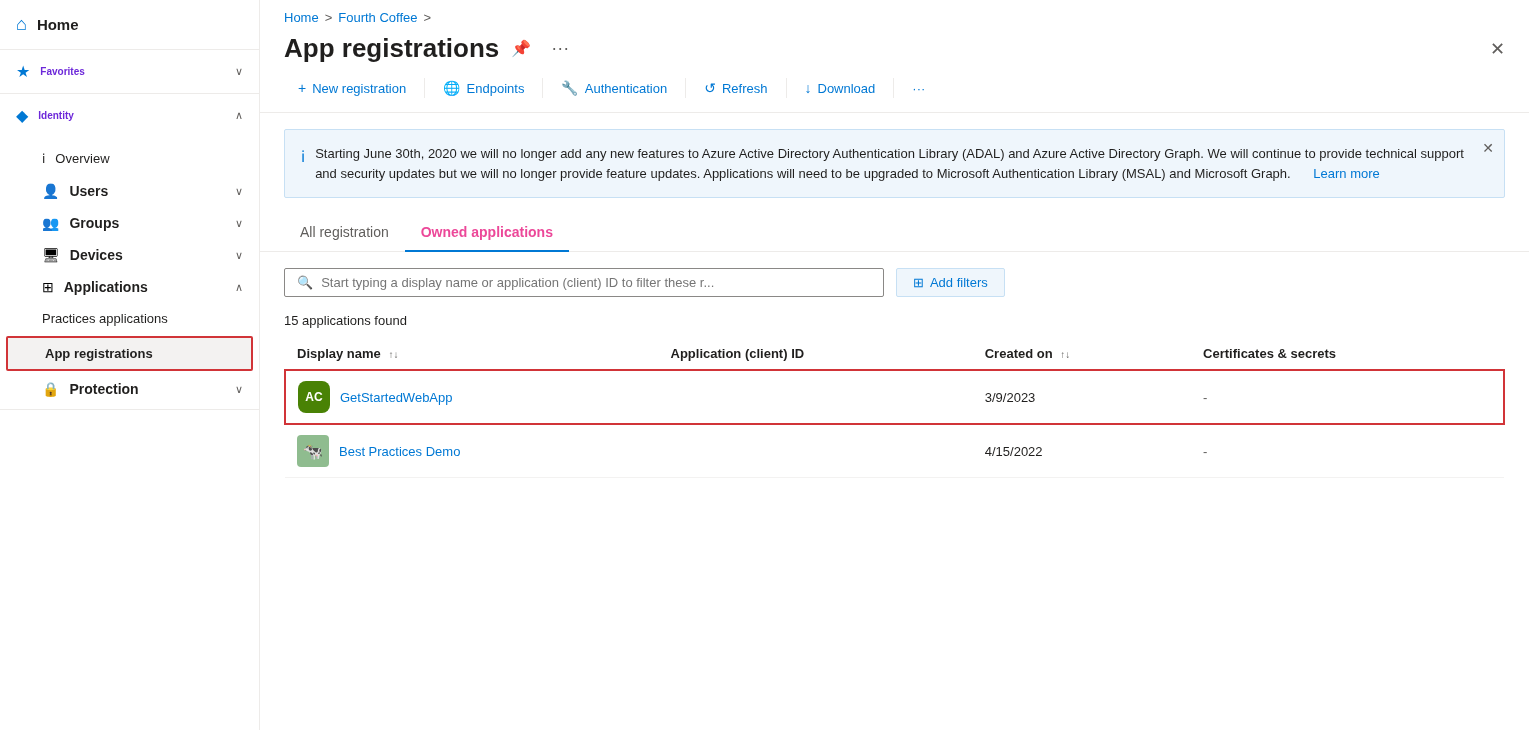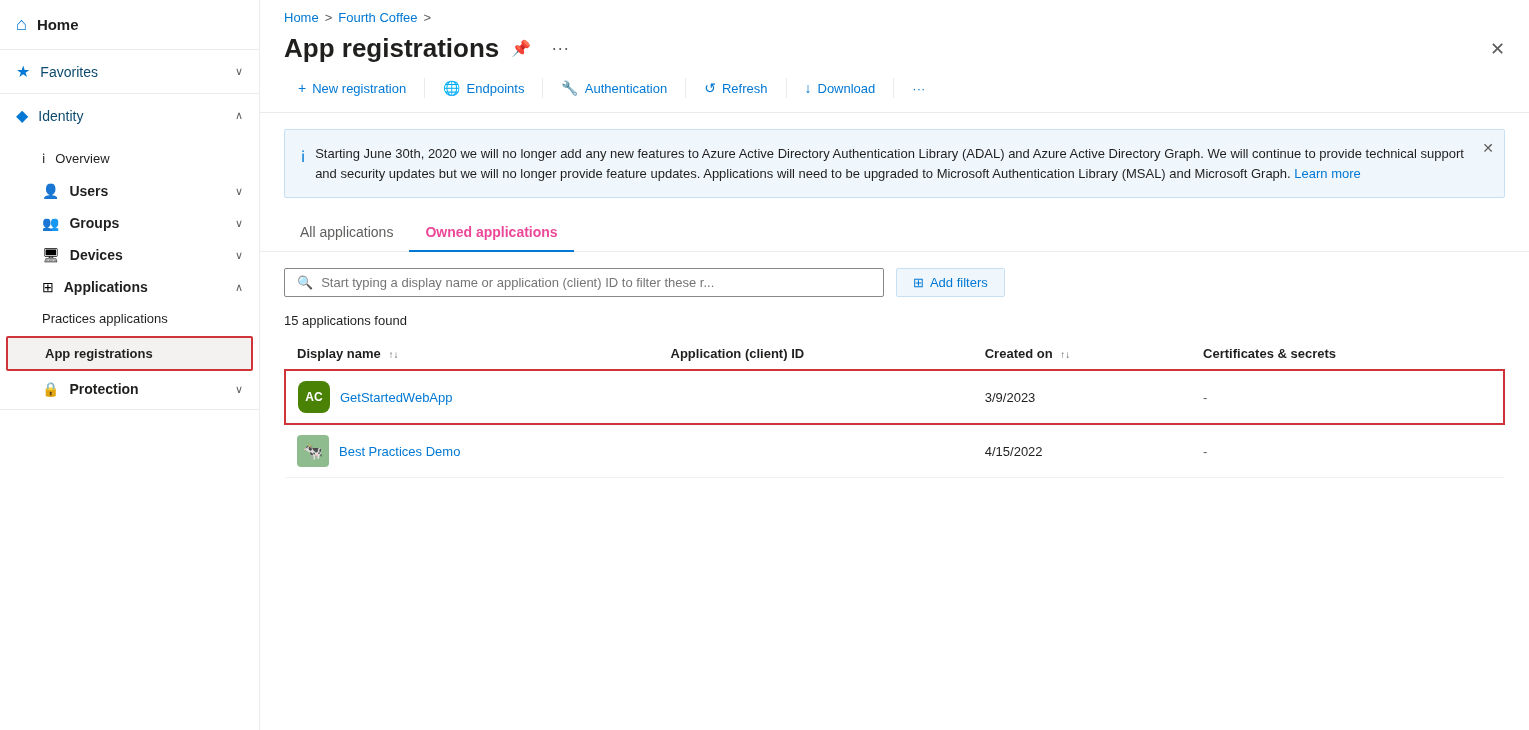--- a/index.html
+++ b/index.html
@@ -35,21 +35,21 @@
       align-items: center;
       justify-content: space-between;
       padding: 12px 16px;
       cursor: pointer;
     }
     .sidebar-section-header-left {
       display: flex;
       align-items: center;
       gap: 10px;
     }
-    .sidebar-section-label { font-size: 14px; font-weight: 400; color: #0c4a6e; }
+    .sidebar-section-label { font-size: 10px; font-weight: 700; color: #6d28d9; }
     .sidebar-section-icon { color: #0078d4; font-size: 16px; }
     .chevron { color: #605e5c; font-size: 11px; }
 
     .sidebar-items { padding: 4px 0; }
     .sidebar-item {
       display: flex;
       align-items: center;
       gap: 10px;
       padding: 8px 16px 8px 42px;
       cursor: pointer;
@@ -158,21 +158,21 @@
       border: 1px solid #c7e0f4;
       border-radius: 2px;
       padding: 14px 16px;
       display: flex;
       align-items: flex-start;
       gap: 10px;
       position: relative;
     }
     .info-icon { color: #0078d4; font-size: 16px; margin-top: 1px; flex-shrink: 0; }
     .info-text { font-size: 13px; color: #201f1e; line-height: 1.5; }
-    .info-text a { color: #0078d4; text-decoration: none; }
+    .info-text a { color: #0078d4; text-decoration: none; margin-left: 19px; }
     .info-close { position: absolute; top: 10px; right: 10px; background: none; border: none; cursor: pointer; color: #605e5c; font-size: 14px; }
 
     
     .tabs {
       display: flex;
       gap: 0;
       padding: 0 24px;
       border-bottom: 1px solid #edebe9;
       background: #fff;
     }
@@ -434,21 +434,21 @@
     <span class="info-icon">ℹ</span>
     <div class="info-text">
       <span>Starting June 30th, 2020 we will no longer add any new features to Azure Active Directory Authentication Library (ADAL) and Azure Active Directory Graph. We will continue to provide technical support and security updates but we will no longer provide feature updates. Applications will need to be upgraded to Microsoft Authentication Library (MSAL) and Microsoft Graph.</span>
       <a href="#">Learn more</a>
     </div>
     <button class="info-close">✕</button>
   </div>
 
   <div class="tabs">
     <div class="tab">
-      <span>All applications</span>
+      <span>All registration</span>
     </div>
     <div class="tab active">
       <span>Owned applications</span>
     </div>
   </div>
 
   <div class="content">
 
     <div class="search-filter-row">
       <div class="search-box">

